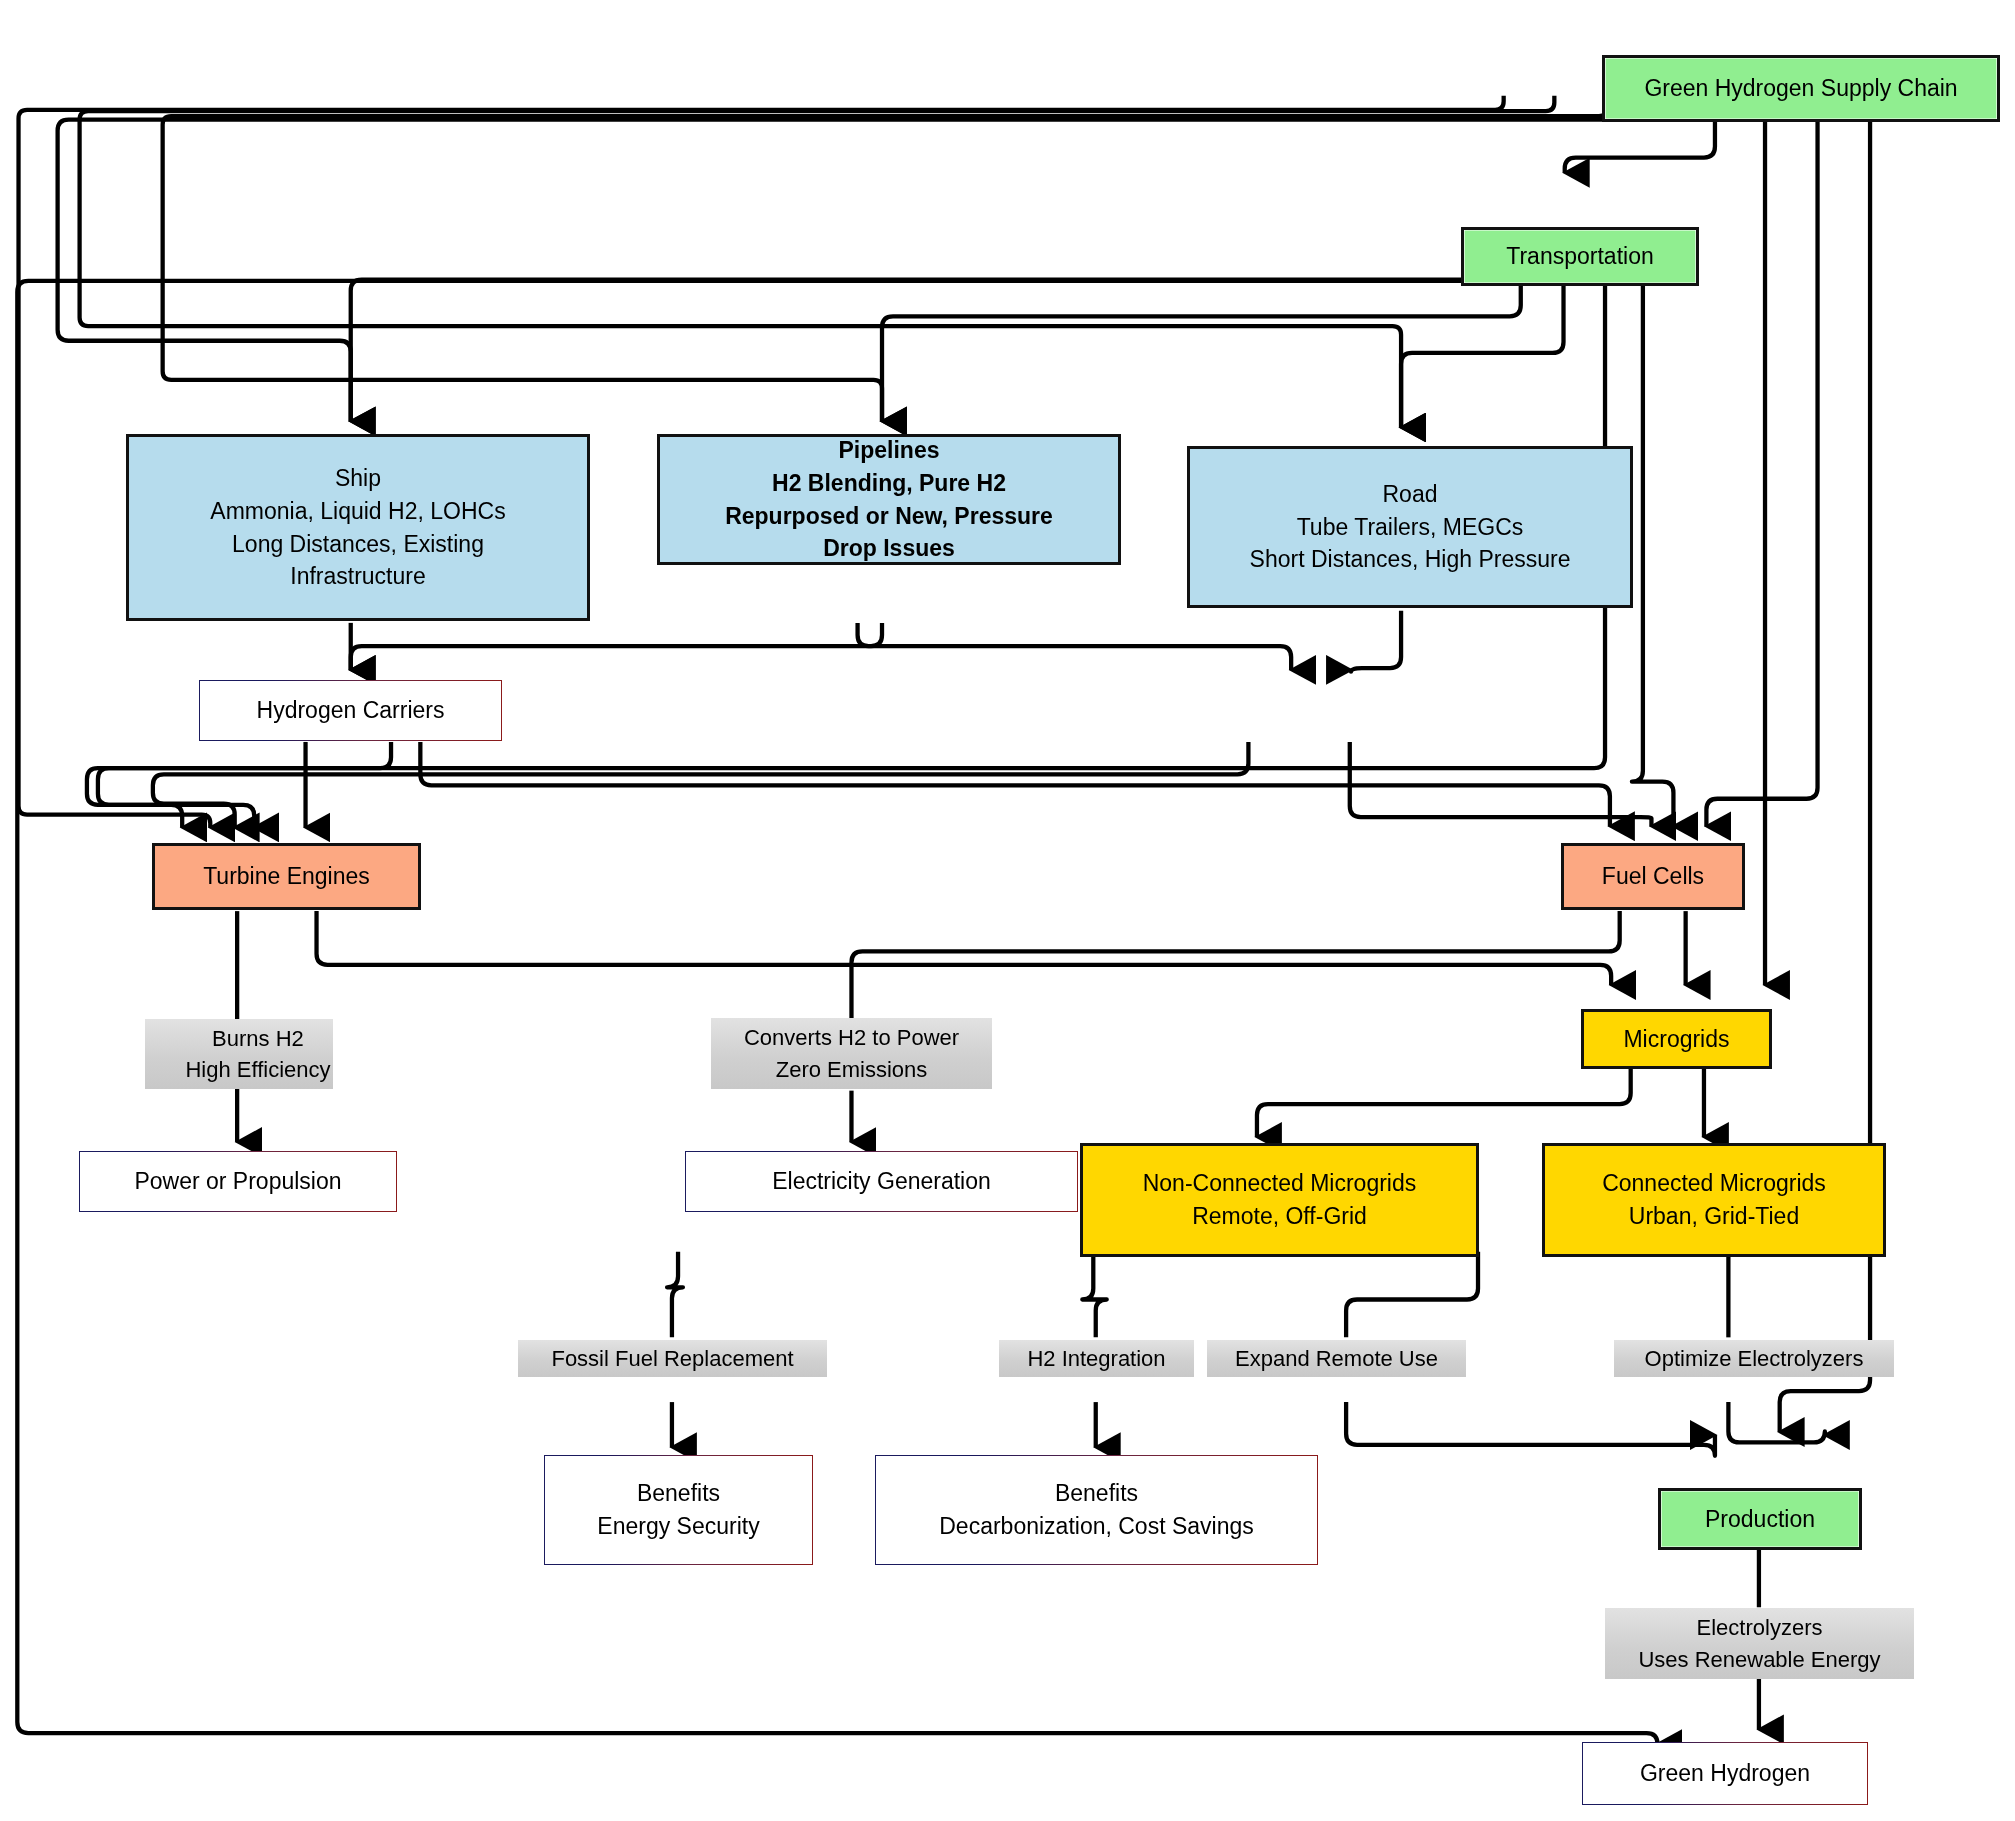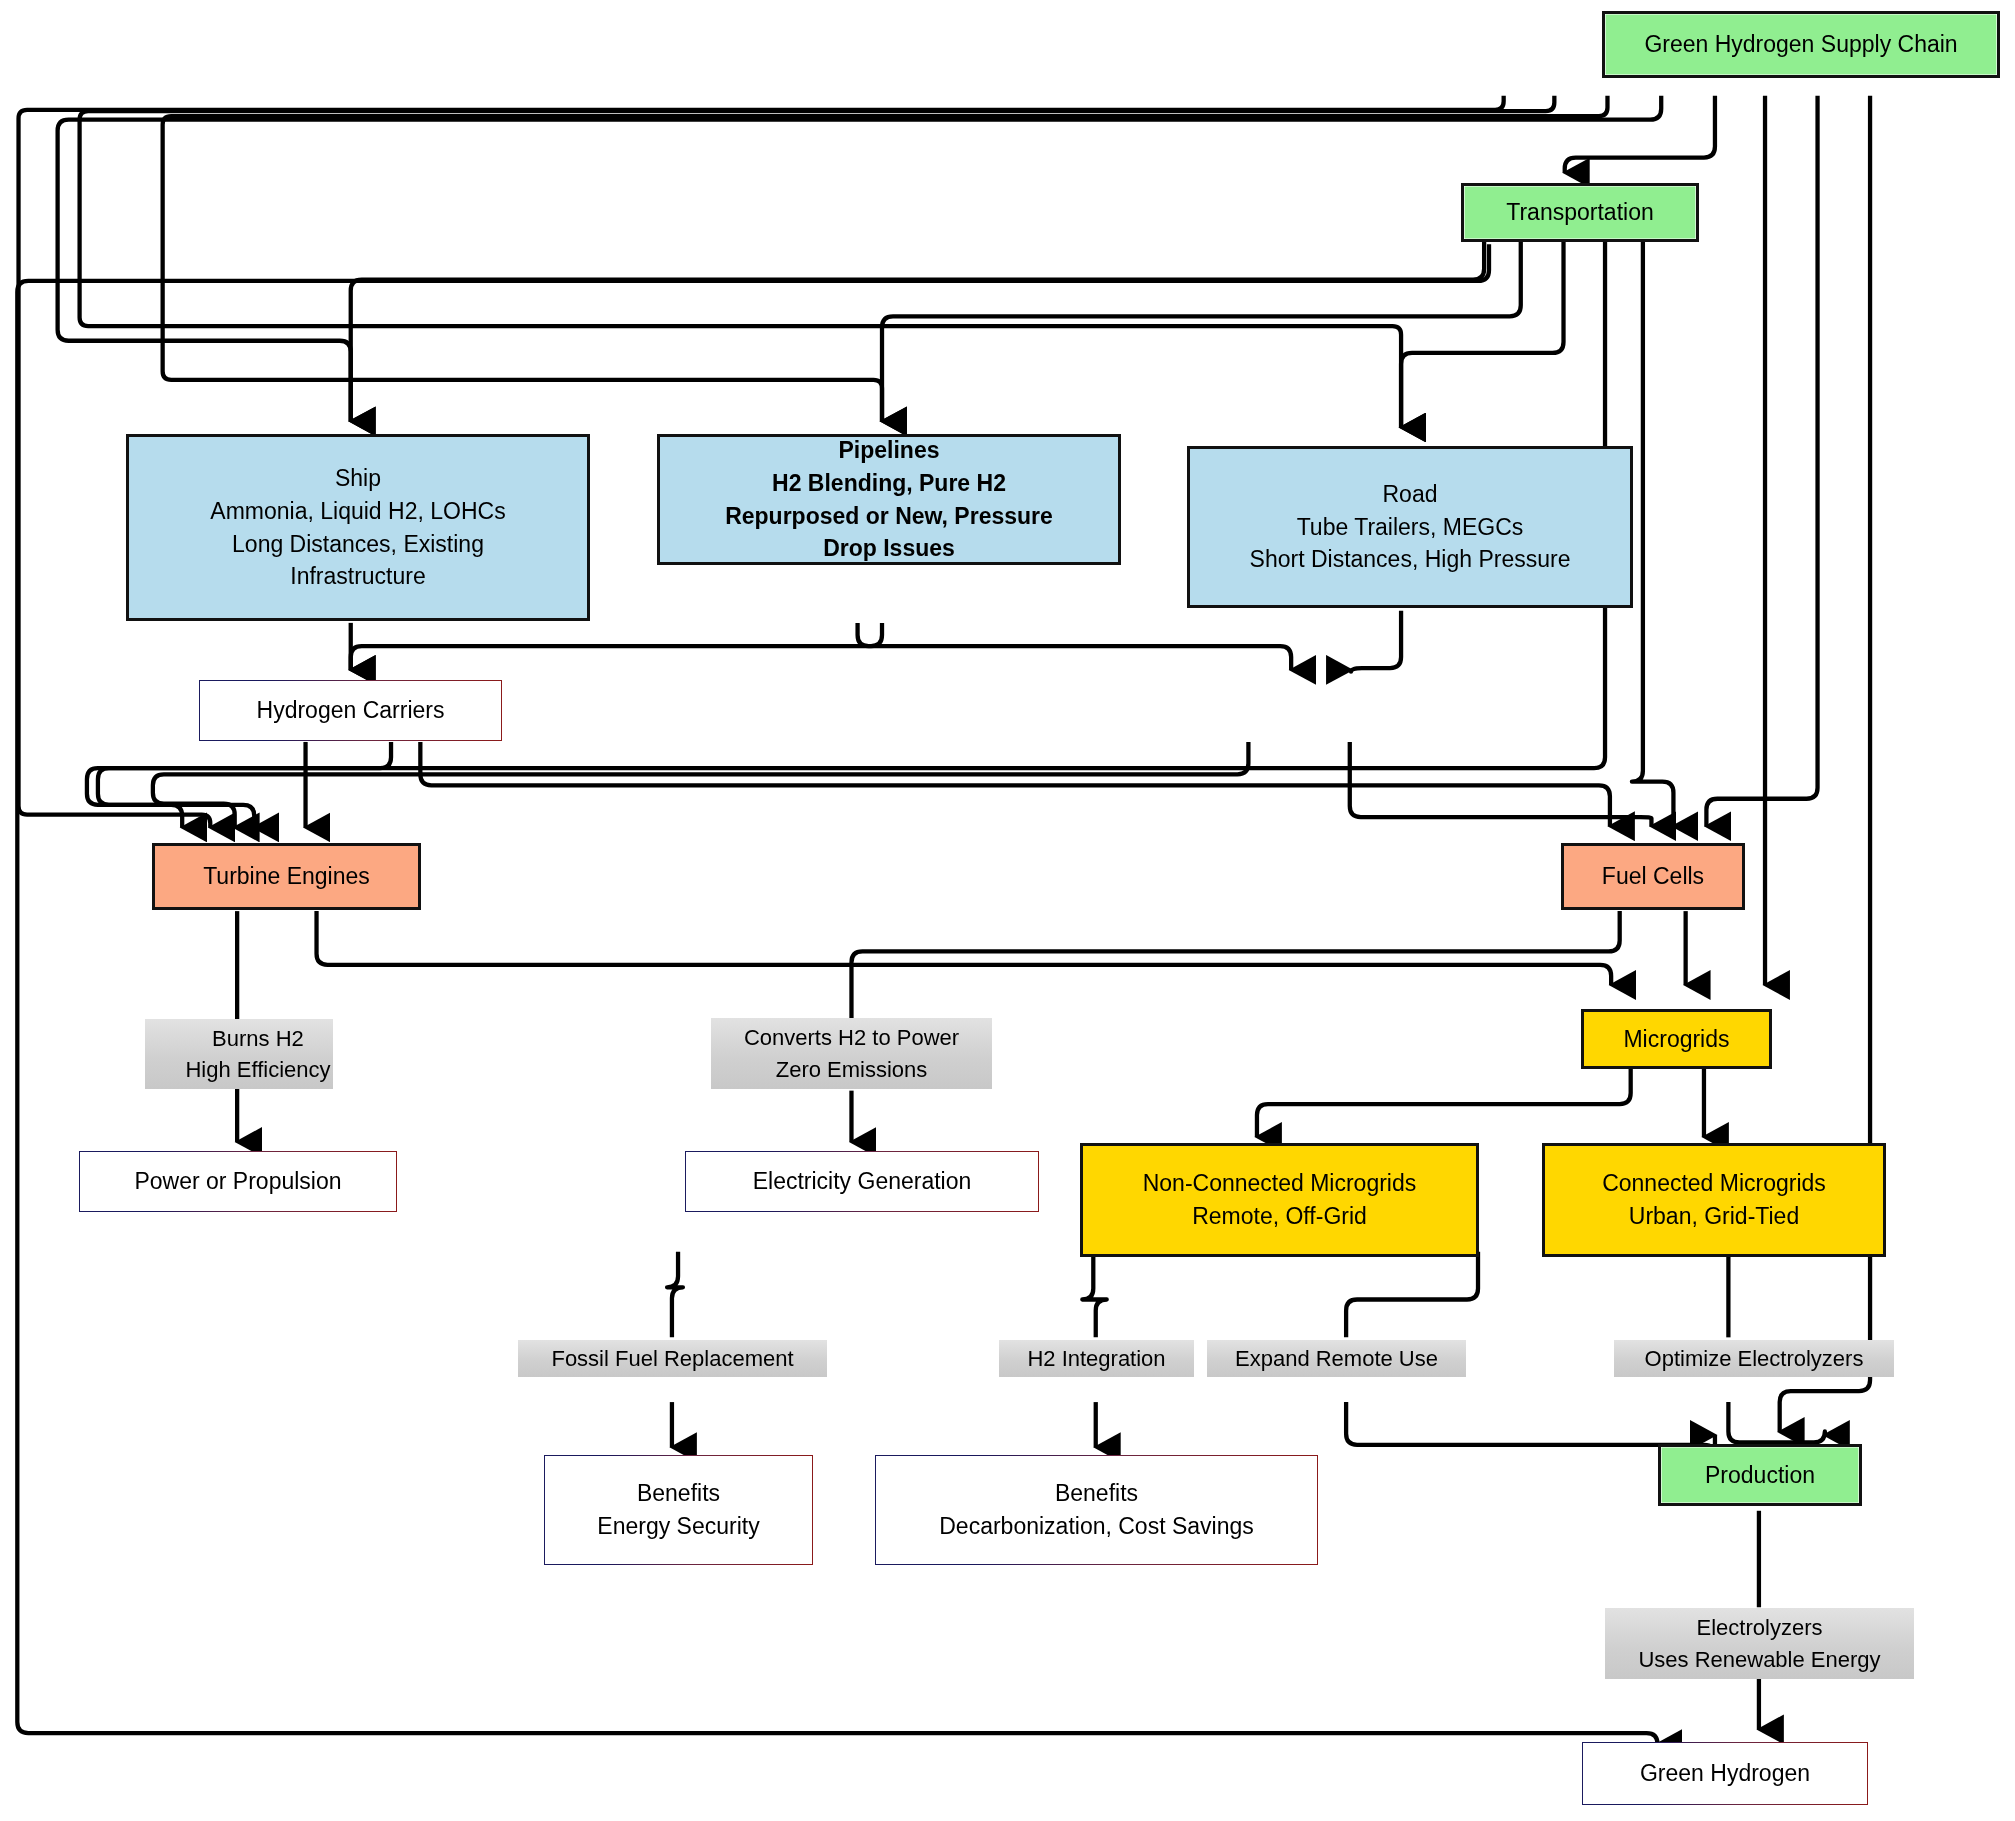--- a/index.html
+++ b/index.html
@@ -37,20 +37,21 @@
     z-index: 5;
   }
   .node .ln { display: block; white-space: nowrap; }
 
   
   .n-stage {
     background: #90ee90;
     border: 3.1px solid #111111;
     box-shadow: 0 0 0 0.6px #ffffff inset;
     font-size: 23px;
+    margin-top: 44px;
   }
   
   .n-mode {
     background: #b6dced;
     border: 3.1px solid #111111;
     font-size: 23px;
   }
   
   .n-tech {
     background: #fca882;
@@ -224,21 +225,21 @@
 
   <div class="node n-note" style="left:711px; top:1018px; width:281px; height:71px;">
     <span class="ln">Converts H2 to Power</span>
     <span class="ln">Zero Emissions</span>
   </div>
 
   <div class="node n-out" style="left:79px; top:1151px; width:318px; height:61px;">
     <span class="ln">Power or Propulsion</span>
   </div>
 
-  <div class="node n-out" style="left:685px; top:1151px; width:354px; height:61px;">
+  <div class="node n-out" style="left:685px; top:1151px; width:393px; height:61px;">
     <span class="ln">Electricity Generation</span>
   </div>
 
   <div class="node n-grid" style="left:1581px; top:1009px; width:191px; height:60px;">
     <span class="ln">Microgrids</span>
   </div>
 
   <div class="node n-grid" style="left:1080px; top:1143px; width:399px; height:114px;">
     <span class="ln">Non-Connected Microgrids</span>
     <span class="ln">Remote, Off-Grid</span>

